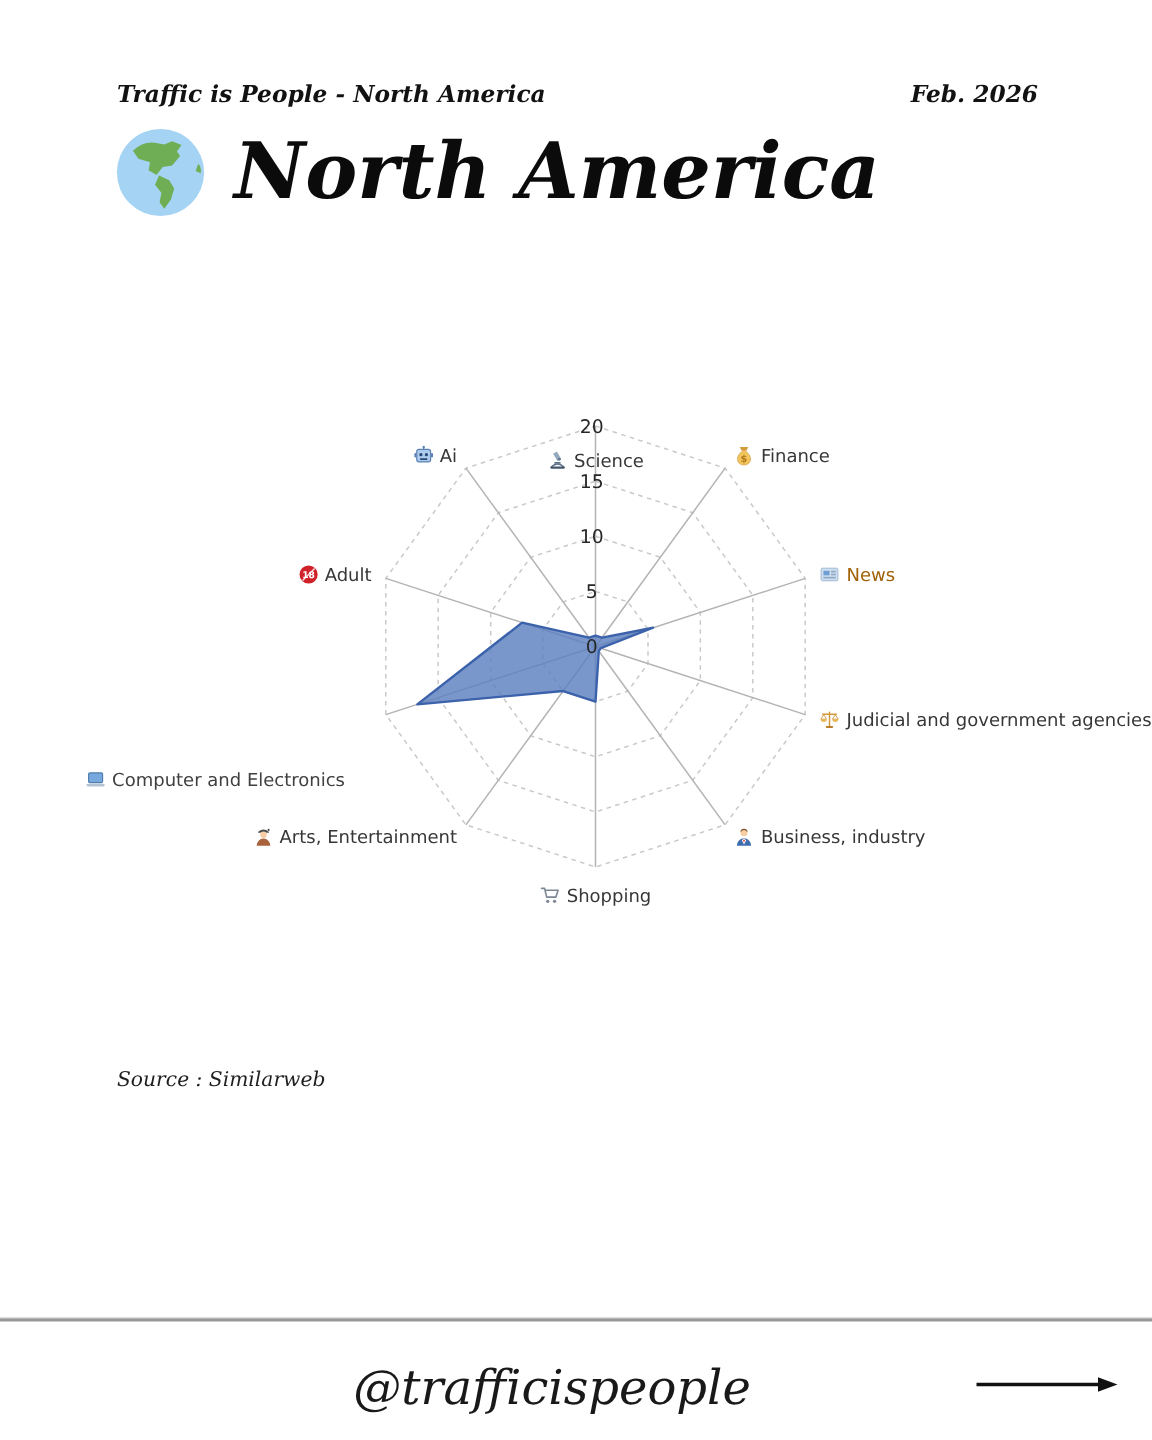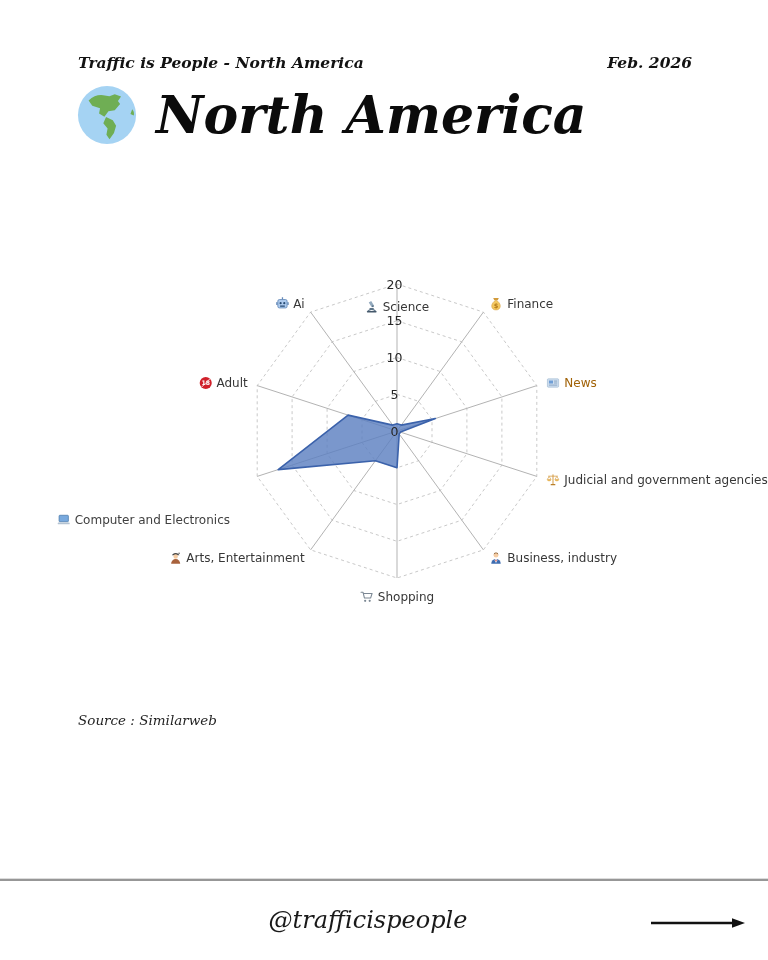--- a/index.html
+++ b/index.html
@@ -23,21 +23,21 @@
   .cat-label svg{flex:0 0 auto;display:block;}
 
   
   .source{position:absolute;left:78px;top:712px;
           font-family:"DejaVu Serif","Liberation Serif",serif;
           font-style:italic;font-size:13.5px;color:#1f1f1f;}
   .footer-line{position:absolute;left:0;top:878px;width:768px;height:2px;
                background:#979797;border-top:1px solid #dcdcdc;}
   .handle{position:absolute;left:0;top:906px;width:736px;text-align:center;
           font-family:"DejaVu Serif","Liberation Serif",serif;
-          font-style:italic;font-size:24px;color:#191919;}
+          font-style:italic;font-size:32px;color:#191919;}
   .arrow{position:absolute;left:650px;top:916px;}
 </style>
 </head>
 <body>
 
 <div class="page">
 
   <div class="doc-top">
     <span>Traffic is People - North America</span>
     <span>Feb. 2026</span>

